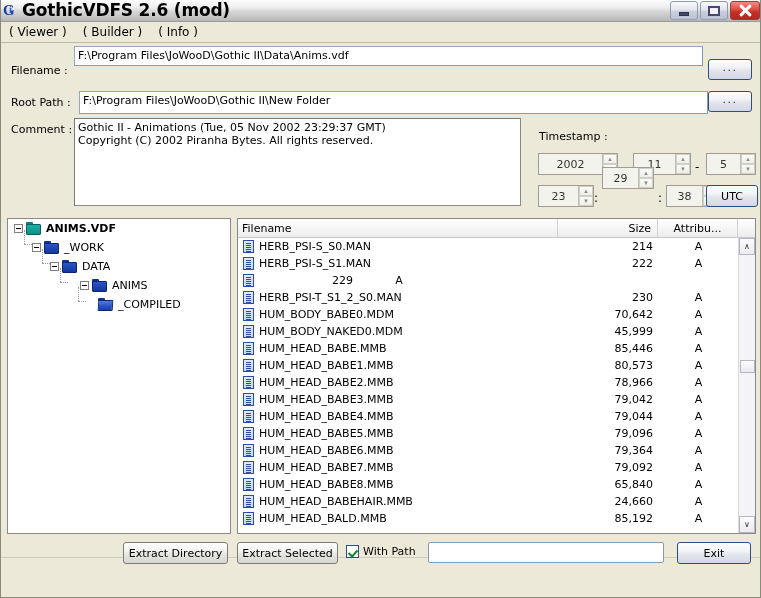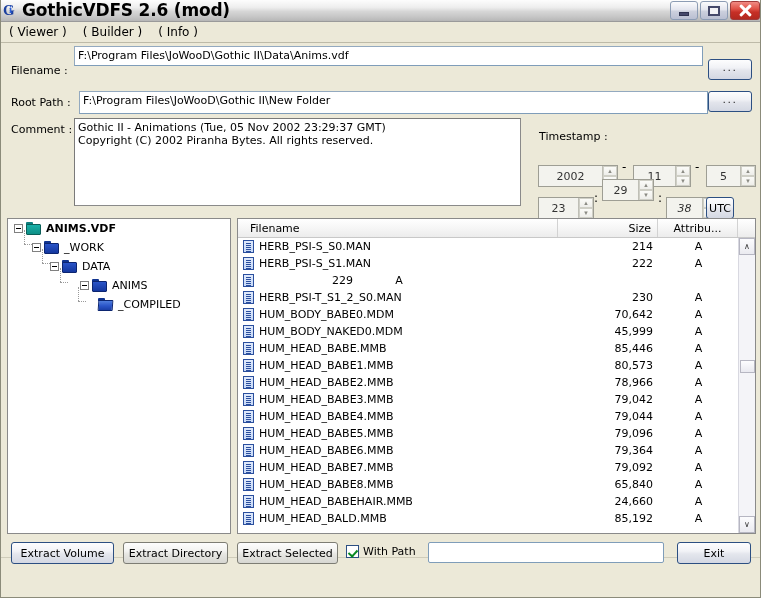--- a/index.html
+++ b/index.html
@@ -149,21 +149,21 @@
   
   #ts-label {
     position: absolute; left: 538px; top: 130px;
     font-family: "DejaVu Sans", sans-serif; font-size: 11px;
   }
   .spin {
     position: absolute;
     height: 22px;
     background: #f3f3ee;
     border: 1px solid #9e9e94;
-    display: flex; align-items: stretch; margin-top: 12px;
+    display: flex; align-items: stretch;
   }
   .spin .val {
     flex: 1 1 auto;
     display: flex; align-items: center; justify-content: center;
     font-family: "DejaVu Sans", sans-serif; font-size: 11px;
     color: #333;
   }
   .spin .arrows {
     width: 15px; flex: 0 0 auto;
     display: flex; flex-direction: column;
@@ -175,25 +175,25 @@
     border: 1px solid #cfcfc6;
     display: flex; align-items: center; justify-content: center;
     font-size: 6px; color: #8b8b84; line-height: 1;
   }
   .ts-sep {
     position: absolute;
     font-family: "DejaVu Sans", sans-serif; font-size: 12px; color: #000;
   }
   #utc-btn {
     position: absolute; left: 705px; top: 185px;
-    width: 28px; height: 22px;
+    width: 52px; height: 22px;
     border: 1px solid #2c4f82; border-radius: 3px;
     background: linear-gradient(to bottom, #fdfdfe 0%, #f2f3f7 40%, #e4e6ed 55%, #d4d8e3 100%);
     display: flex; align-items: center; justify-content: center;
-    font-family: "DejaVu Sans", sans-serif; font-size: 11px; color: #000; margin-top: 12px;
+    font-family: "DejaVu Sans", sans-serif; font-size: 11px; color: #000;
   }
 
   
   #tree-panel {
     position: absolute; left: 6px; top: 218px; width: 224px; height: 316px;
     background: #fff;
     border: 1px solid #8a8a8a;
     overflow: hidden;
   }
   .tree-row {
@@ -258,21 +258,21 @@
   #list-header {
     position: absolute; left: 0; top: 0; right: 0; height: 19px;
     background: linear-gradient(to bottom, #ffffff 0%, #f6f6f6 50%, #ececec 100%);
     border-bottom: 1px solid #c8c8c8;
     display: flex;
   }
   .hcell {
     display: flex; align-items: center;
     font-family: "DejaVu Sans", sans-serif; font-size: 11px; color: #000;
     border-right: 1px solid #d2d2d2;
-    padding: 0 12px;
+    padding: 0 4px;
     white-space: nowrap;
     overflow: hidden;
   }
   .hcell.name { width: 320px; justify-content: flex-start; }
   .hcell.size { width: 100px; justify-content: flex-end; padding-right: 6px; }
   .hcell.attr { width: 80px; justify-content: center; }
   #rows {
     position: absolute; left: 0; top: 19px; right: 17px; bottom: 0;
     overflow: hidden;
   }
@@ -442,21 +442,21 @@
   </div>
   <div class="ts-sep" style="left:593px; top:191px;">:</div>
   <div class="spin" style="left:601px; top:167px; width:52px;">
     <div class="val">29</div>
     <div class="arrows">
       <div>▲</div>
       <div>▼</div>
     </div>
   </div>
   <div class="ts-sep" style="left:657px; top:191px;">:</div>
-  <div class="spin" style="left:665px; top:185px; width:52px;font-style:italic;">
+  <div class="spin" style="left:665px; top:185px; width:52px;">
     <div class="val">38</div>
     <div class="arrows">
       <div>▲</div>
       <div>▼</div>
     </div>
   </div>
   <div id="utc-btn">UTC</div>
 
   <div id="tree-panel">
     <div id="tree-rows">
@@ -621,21 +621,20 @@
         </div>
       </div>
     <div id="vscroll">
       <div class="sb-btn up">∧</div>
       <div id="sb-thumb"></div>
       <div class="sb-btn down">∨</div>
     </div>
   </div>
 
   <div id="bottombar"></div>
-  <div class="btn focused" style="left:10px; top:542px; width:103px;">Extract Volume</div>
   <div class="btn" style="left:122px; top:542px; width:105px;">Extract Directory</div>
   <div class="btn" style="left:236px; top:542px; width:101px;">Extract Selected</div>
 
   <div id="withpath-wrap">
     <div id="withpath-box"></div>
     <span>With Path</span>
   </div>
 
   <div id="path-input"></div>
 

